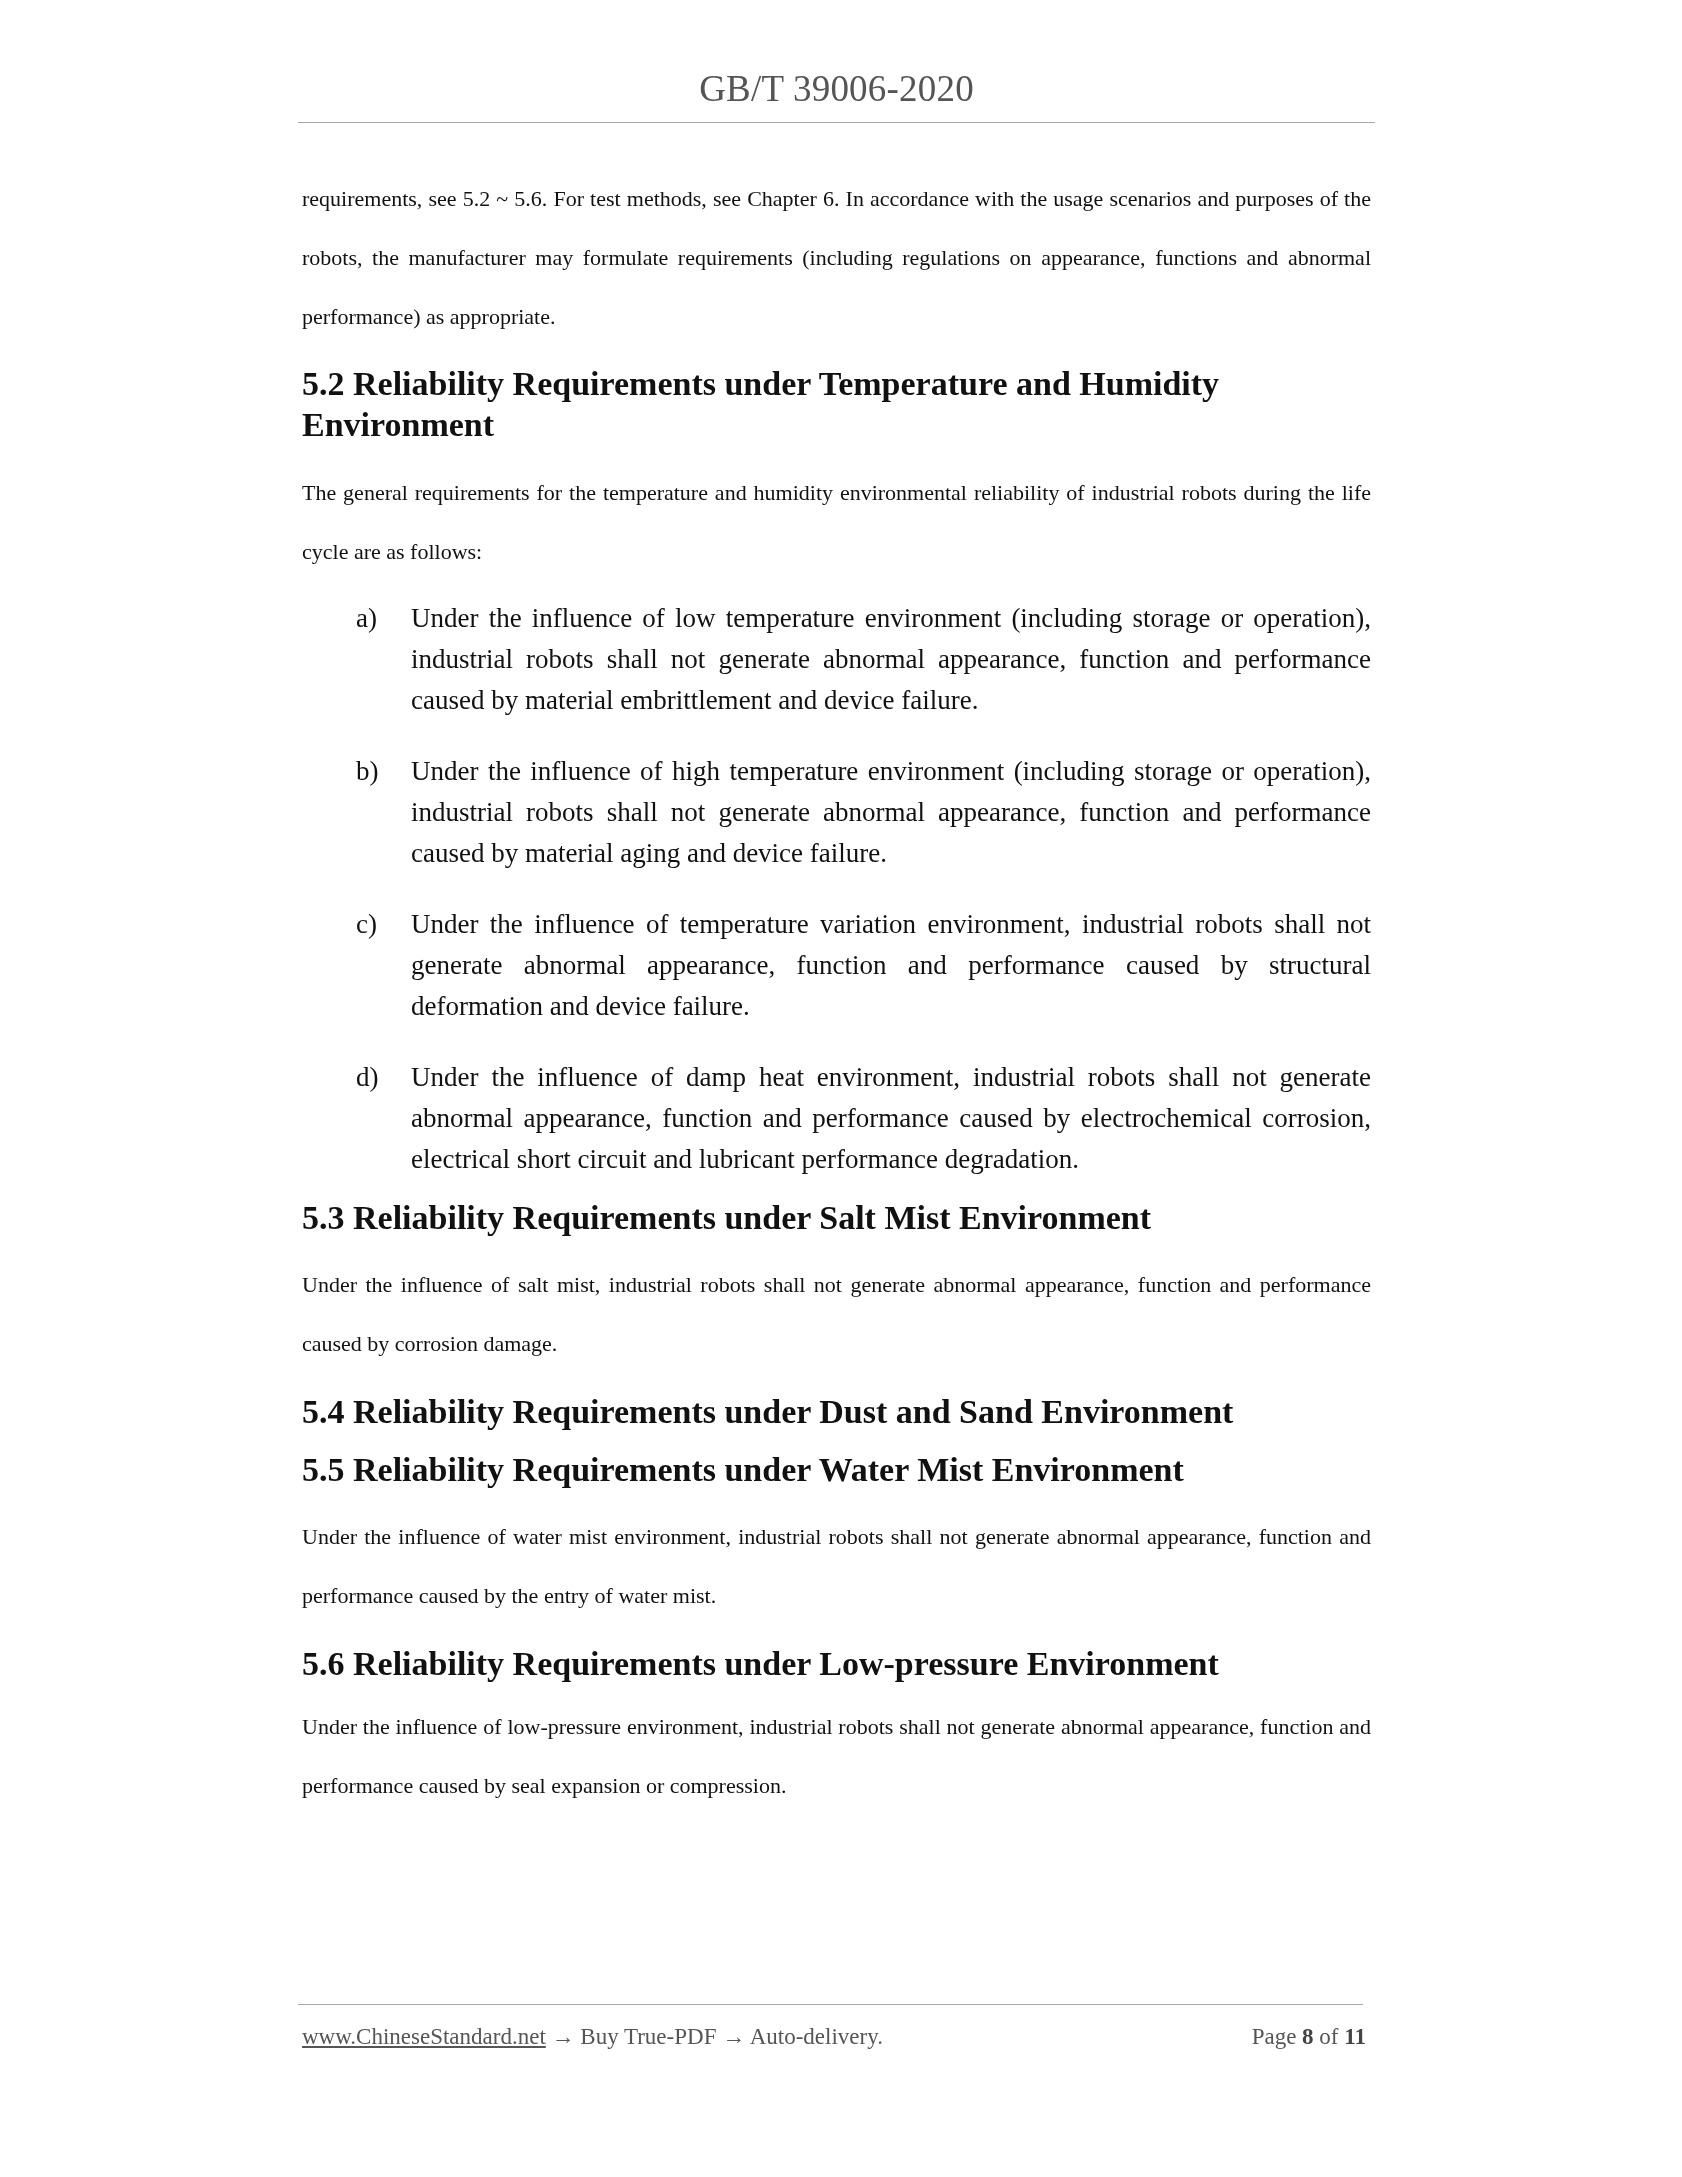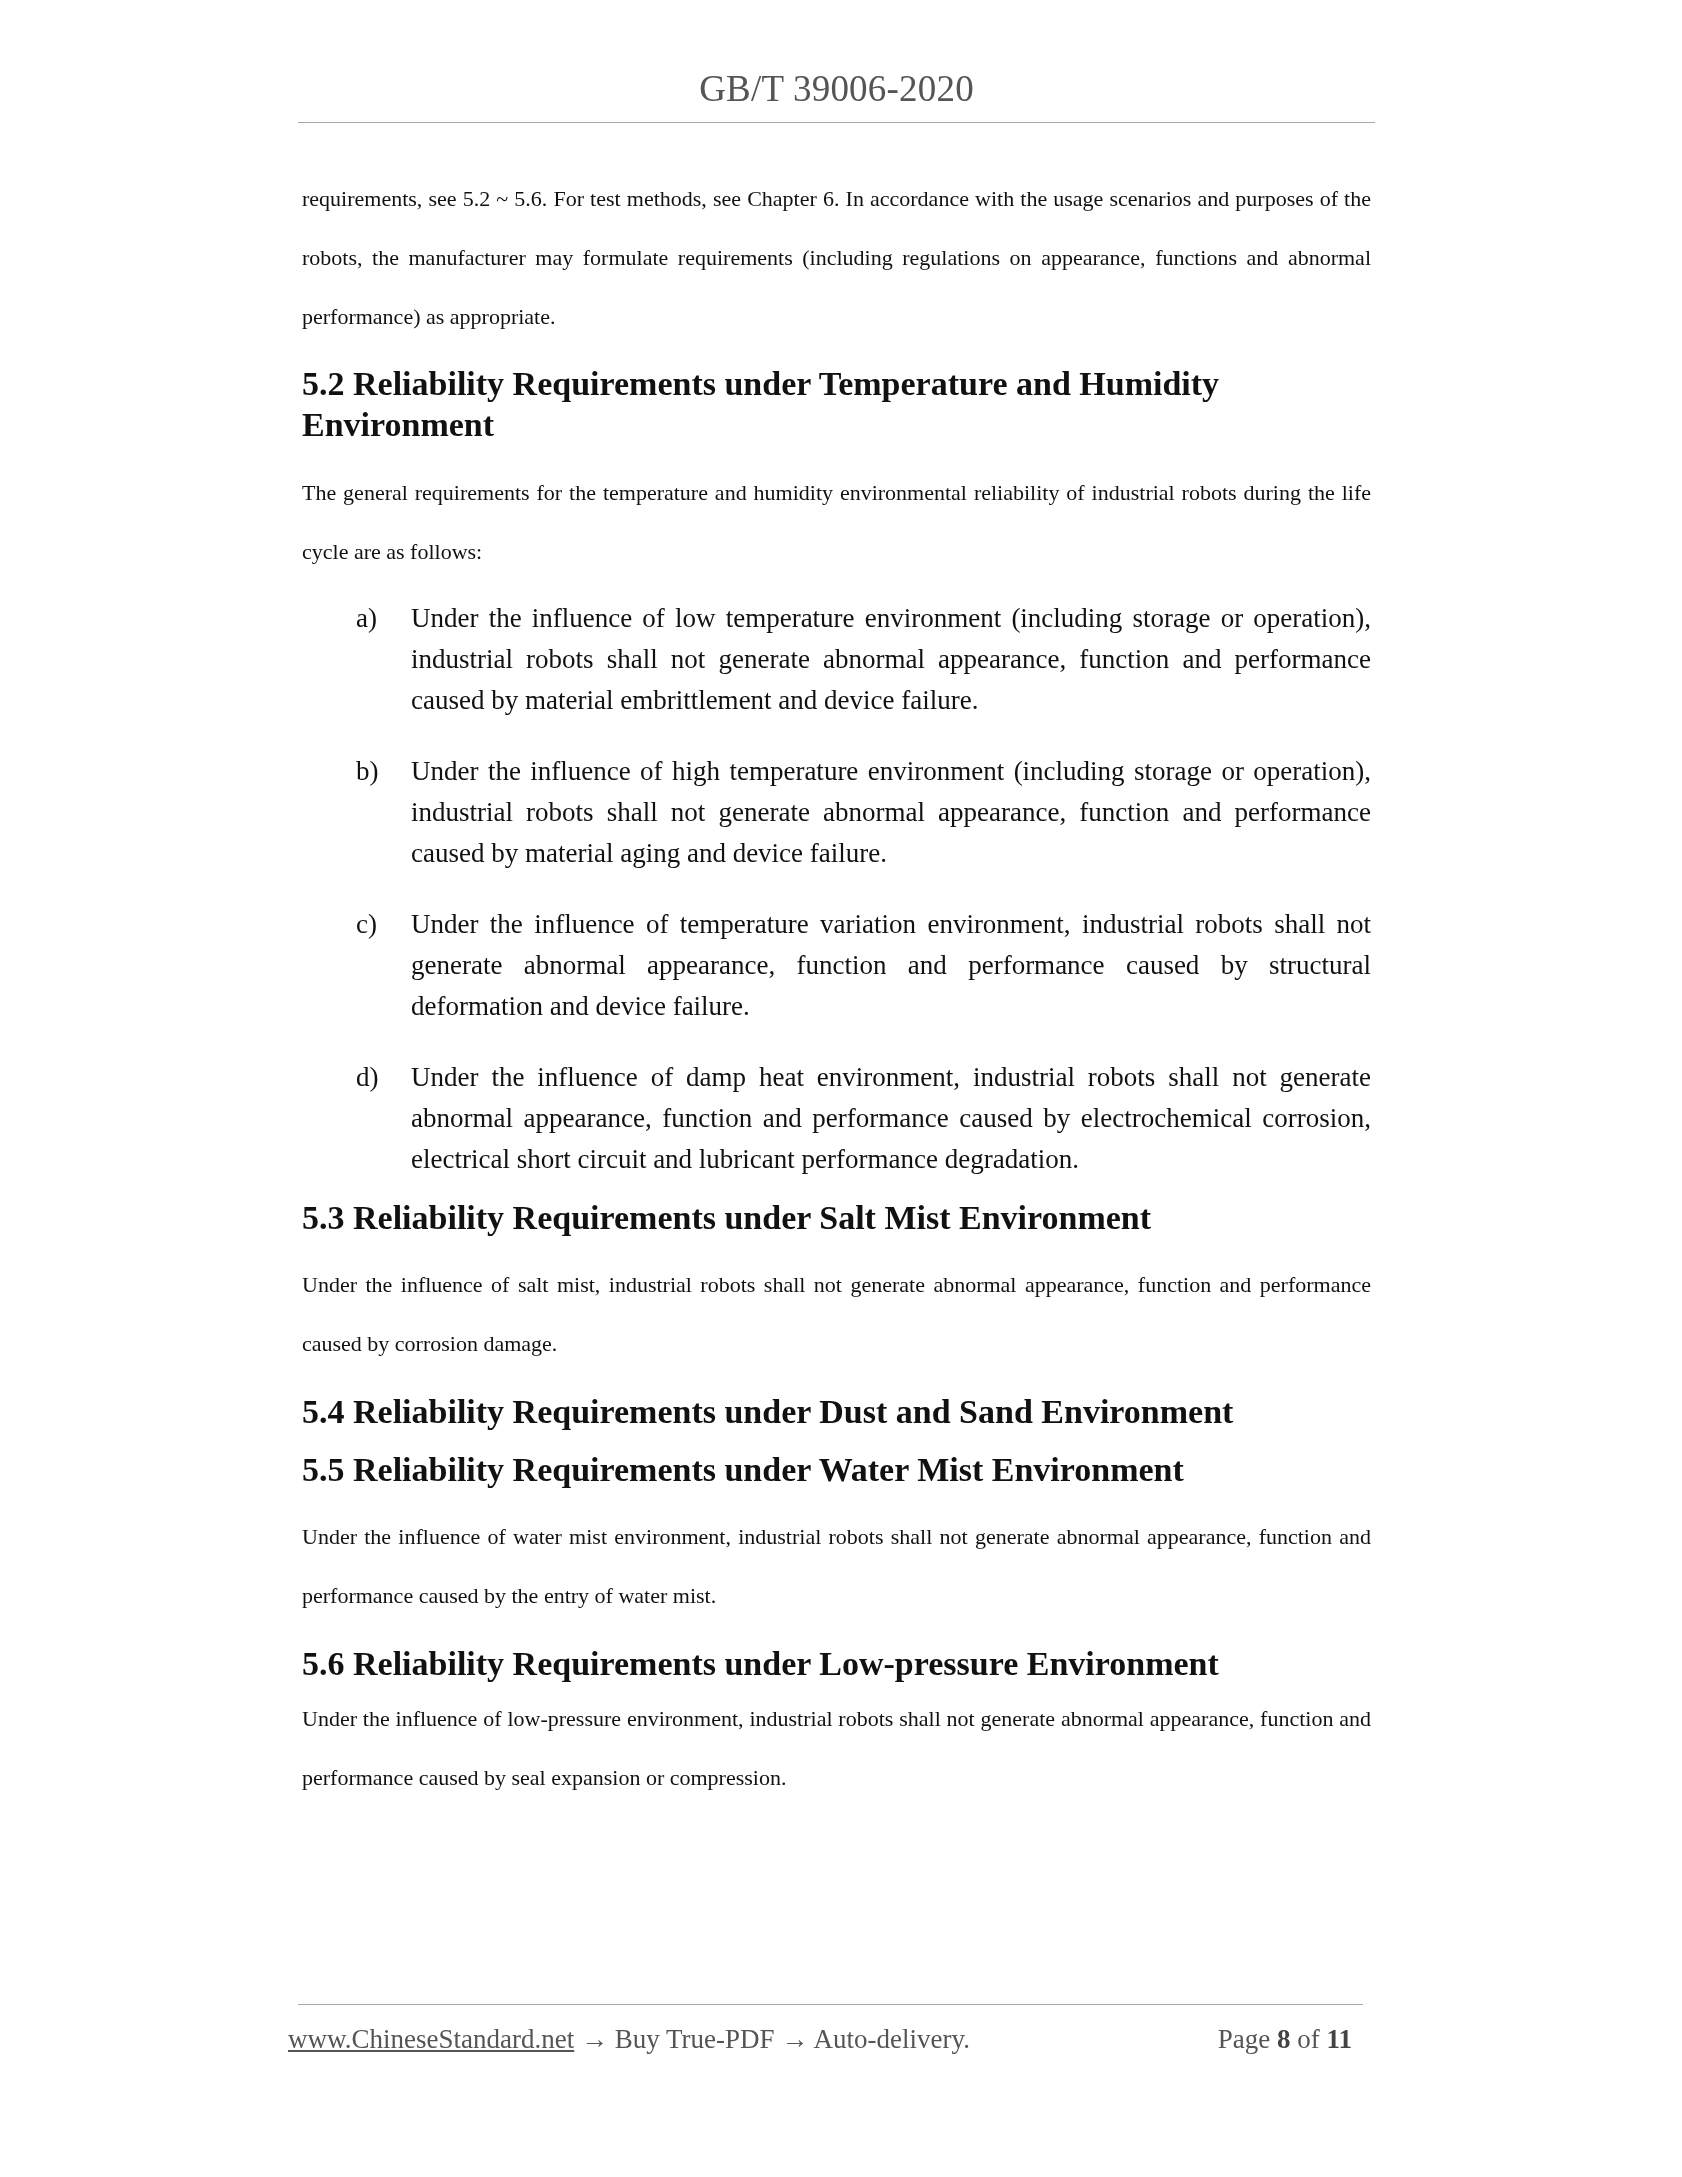--- a/index.html
+++ b/index.html
@@ -32,22 +32,22 @@
     text-align: justify;
   }
   .list li .marker {
     position: absolute; left: 54px; top: 0;
   }
   .footer-rule {
     position: absolute; left: 298px; top: 2004px; width: 1065px; height: 0;
     border-top: 1.7px solid #a8a8a8;
   }
   .footer {
-    position: absolute; left: 288px; top: 2024px; width: 1064px; height: 38px;
-    font-size: 27px; color: #555555;
+    position: absolute; left: 302px; top: 2024px; width: 1064px; height: 38px;
+    font-size: 23px; color: #555555;
   }
   .footer .left { position: absolute; left: 0; top: 0; white-space: nowrap; }
   .footer .left a { color: #555555; text-decoration: underline; }
   .footer .right { position: absolute; right: 0; top: 0; white-space: nowrap; }
   .footer .right b { font-weight: bold; color: #444444; }
 </style>
 </head>
 <body>
 
 <div class="page-header">GB/T 39006-2020</div>
@@ -79,21 +79,21 @@
 
   <h2 class="section" style="margin-top:17.3px;">5.3 Reliability Requirements under Salt Mist Environment</h2>
   <p class="body" style="margin-top:17.3px;">Under the influence of salt mist, industrial robots shall not generate abnormal appearance, function and performance caused by corrosion damage.</p>
 
   <h2 class="section" style="margin-top:17.3px;">5.4 Reliability Requirements under Dust and Sand Environment</h2>
 
   <h2 class="section" style="margin-top:17.3px;">5.5 Reliability Requirements under Water Mist Environment</h2>
   <p class="body" style="margin-top:17.3px;">Under the influence of water mist environment, industrial robots shall not generate abnormal appearance, function and performance caused by the entry of water mist.</p>
 
   <h2 class="section" style="margin-top:17.3px;">5.6 Reliability Requirements under Low-pressure Environment</h2>
-  <p class="body" style="margin-top:5px;">Under the influence of low-pressure environment, industrial robots shall not generate abnormal appearance, function and performance caused by seal expansion or compression.</p>
+  <p class="body" style="margin-top:13px;">Under the influence of low-pressure environment, industrial robots shall not generate abnormal appearance, function and performance caused by seal expansion or compression.</p>
 </div>
 
 <div class="footer-rule"></div>
 <div class="footer">
   <div class="left">
     <a>www.ChineseStandard.net</a><span> → Buy True-PDF → Auto-delivery.</span>
   </div>
   <div class="right">
     <span>Page</span>
     <b>8</b>

